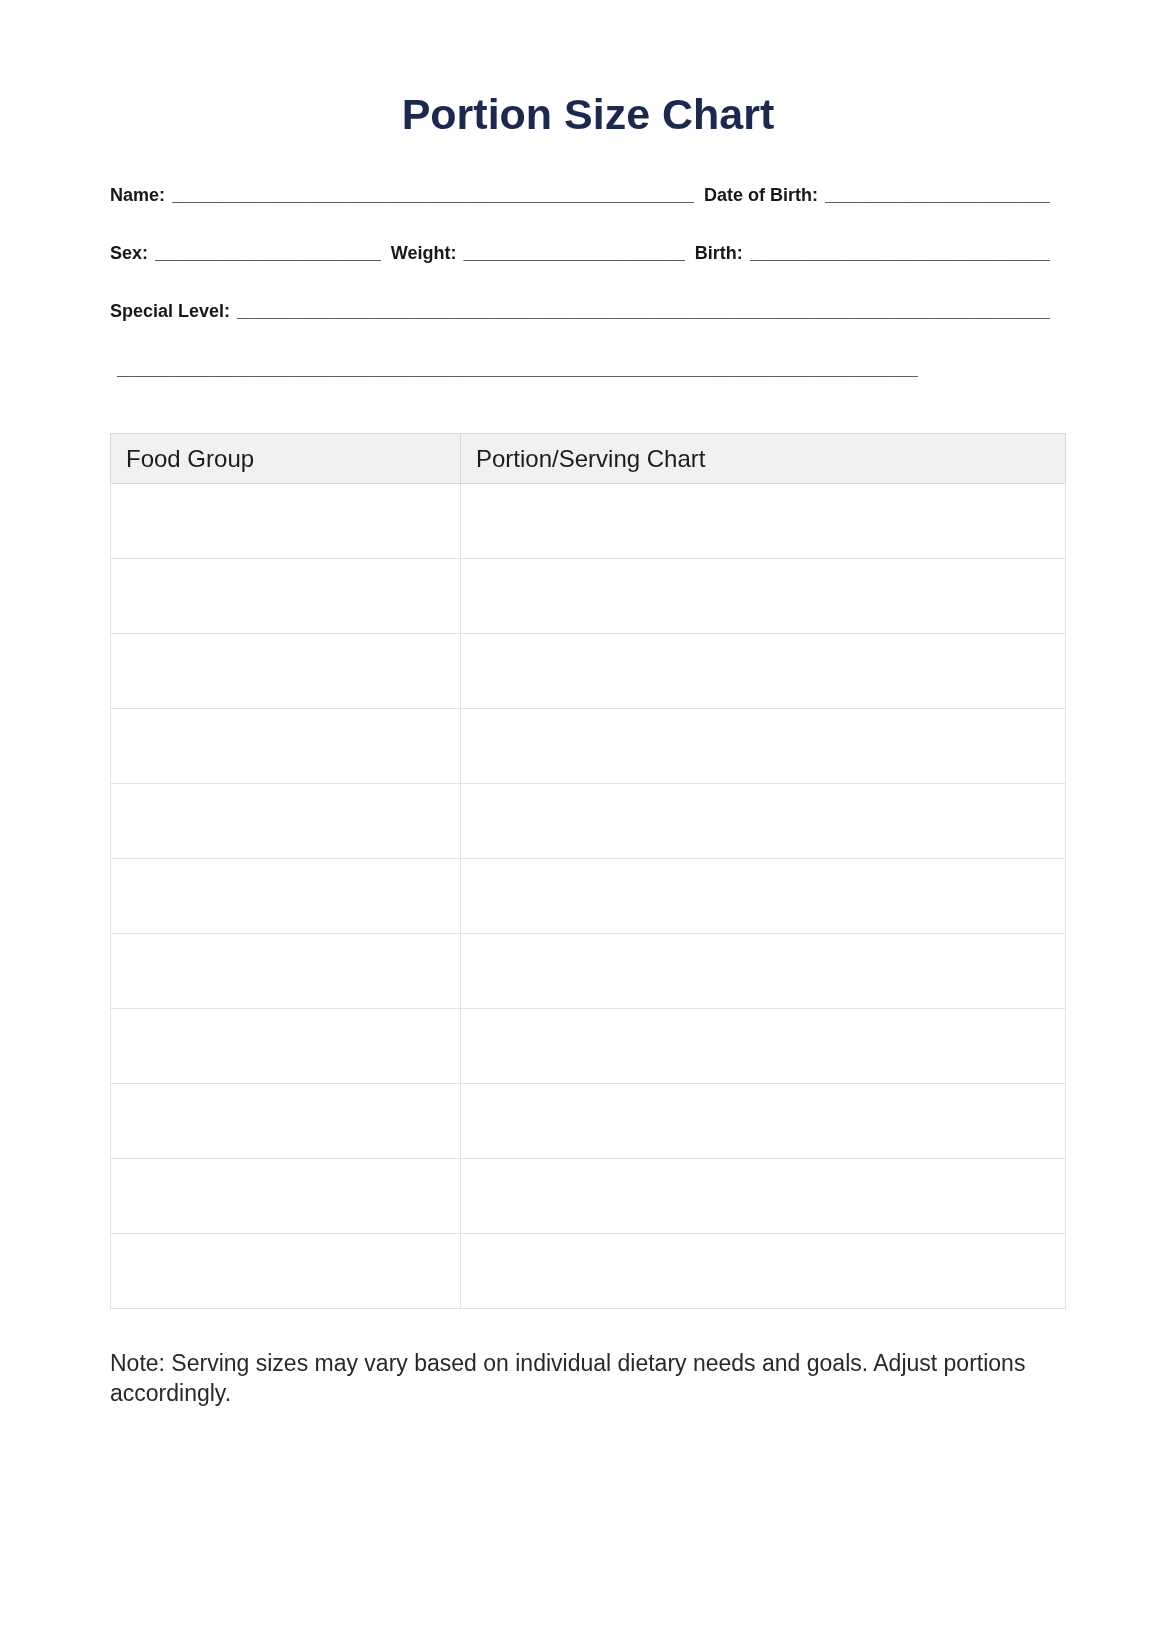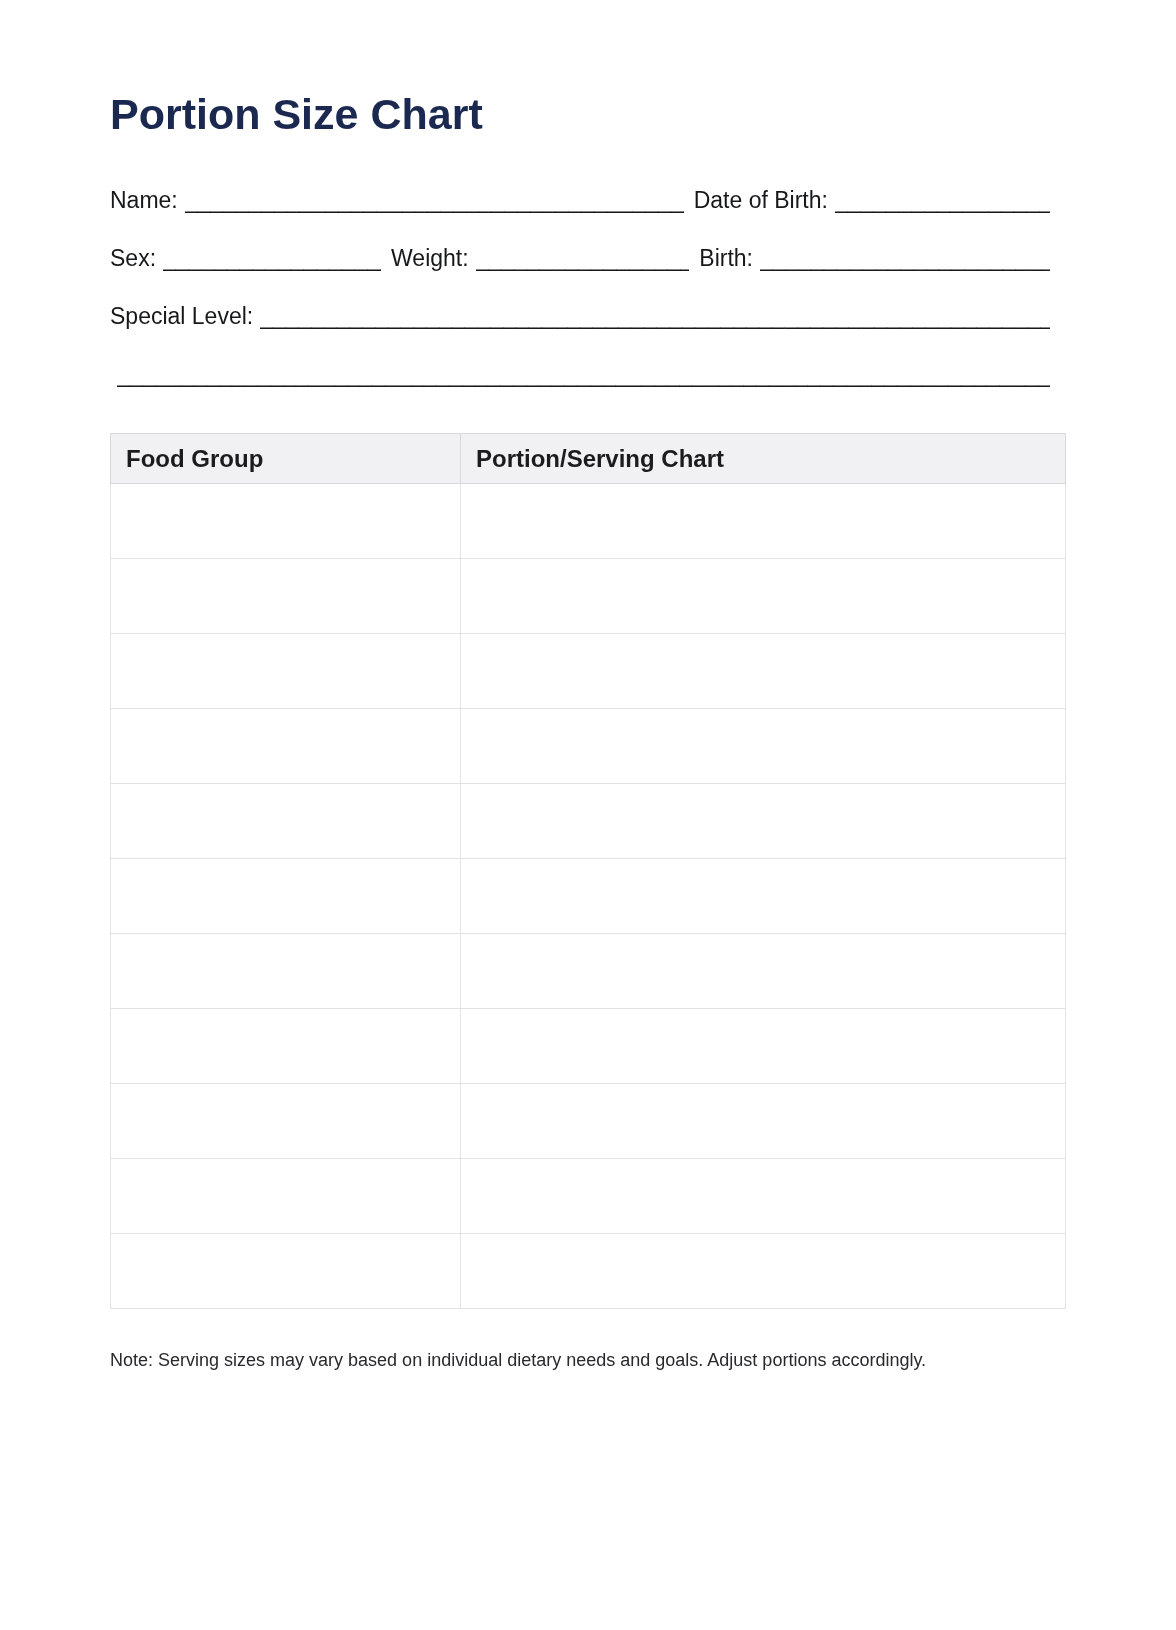--- a/index.html
+++ b/index.html
@@ -19,28 +19,29 @@
     color:var(--text-color);
     padding:0 110px;
     overflow:hidden;
   }
   .page-title{
     margin:0;
     padding-top:90px;
     font-size:43px;
     line-height:1.15;
     font-weight:700;
+    text-align:center;
     color:var(--title-color);
   }
   .form-section{margin-top:46px;}
   .form-row{
     display:flex;
-    align-items:center;
-    font-size:23px;
-    font-weight:400;
+    align-items:flex-start;
+    font-size:18px;
+    font-weight:700;
     height:30px;
     margin-bottom:28px;
     padding-right:16px;
     white-space:nowrap;
   }
   .lbl{flex:0 0 auto;}
   .blank{
     min-width:0;
     overflow:hidden;
     margin-left:7px;
@@ -56,37 +57,37 @@
   .b-full{flex:1 1 0;}
   table.portion-table{
     width:100%;
     border-collapse:collapse;
     margin-top:44px;
     border:1px solid var(--table-border);
   }
   table.portion-table th{
     background:var(--table-header-bg);
     font-size:24px;
-    font-weight:700;
+    font-weight:400;
     text-align:left;
     padding:0 15px;
     height:50px;
     border:1px solid var(--table-border);
     color:#1c1c1f;
   }
   table.portion-table td{
     height:75px;
     border:1px solid var(--table-inner-border);
     padding:0 15px;
     font-size:22px;
   }
   table.portion-table .col-food{width:350px;}
   .note{
     margin:40px 0 0 0;
-    font-size:18px;
+    font-size:23px;
     line-height:1.28;
     font-weight:400;
     color:var(--note-color);
     max-width:952px;
   }
 </style>
 </head>
 <body>
 
 <div>

